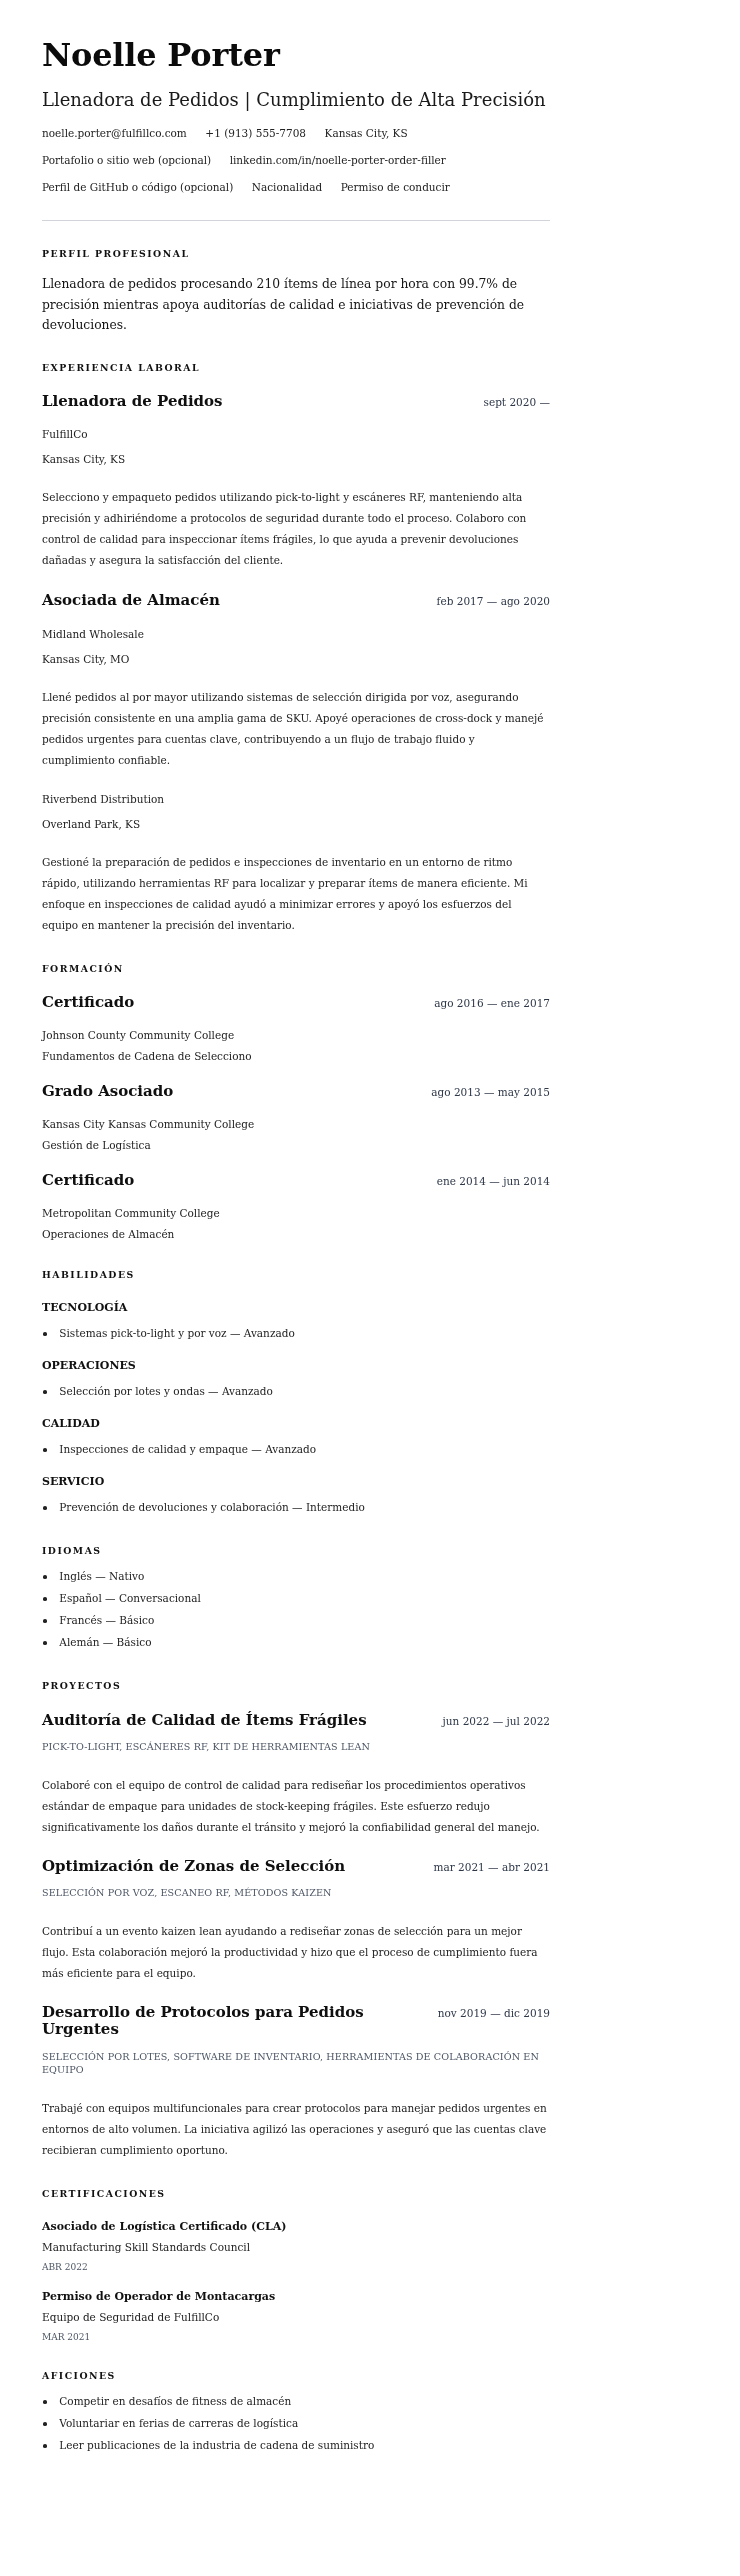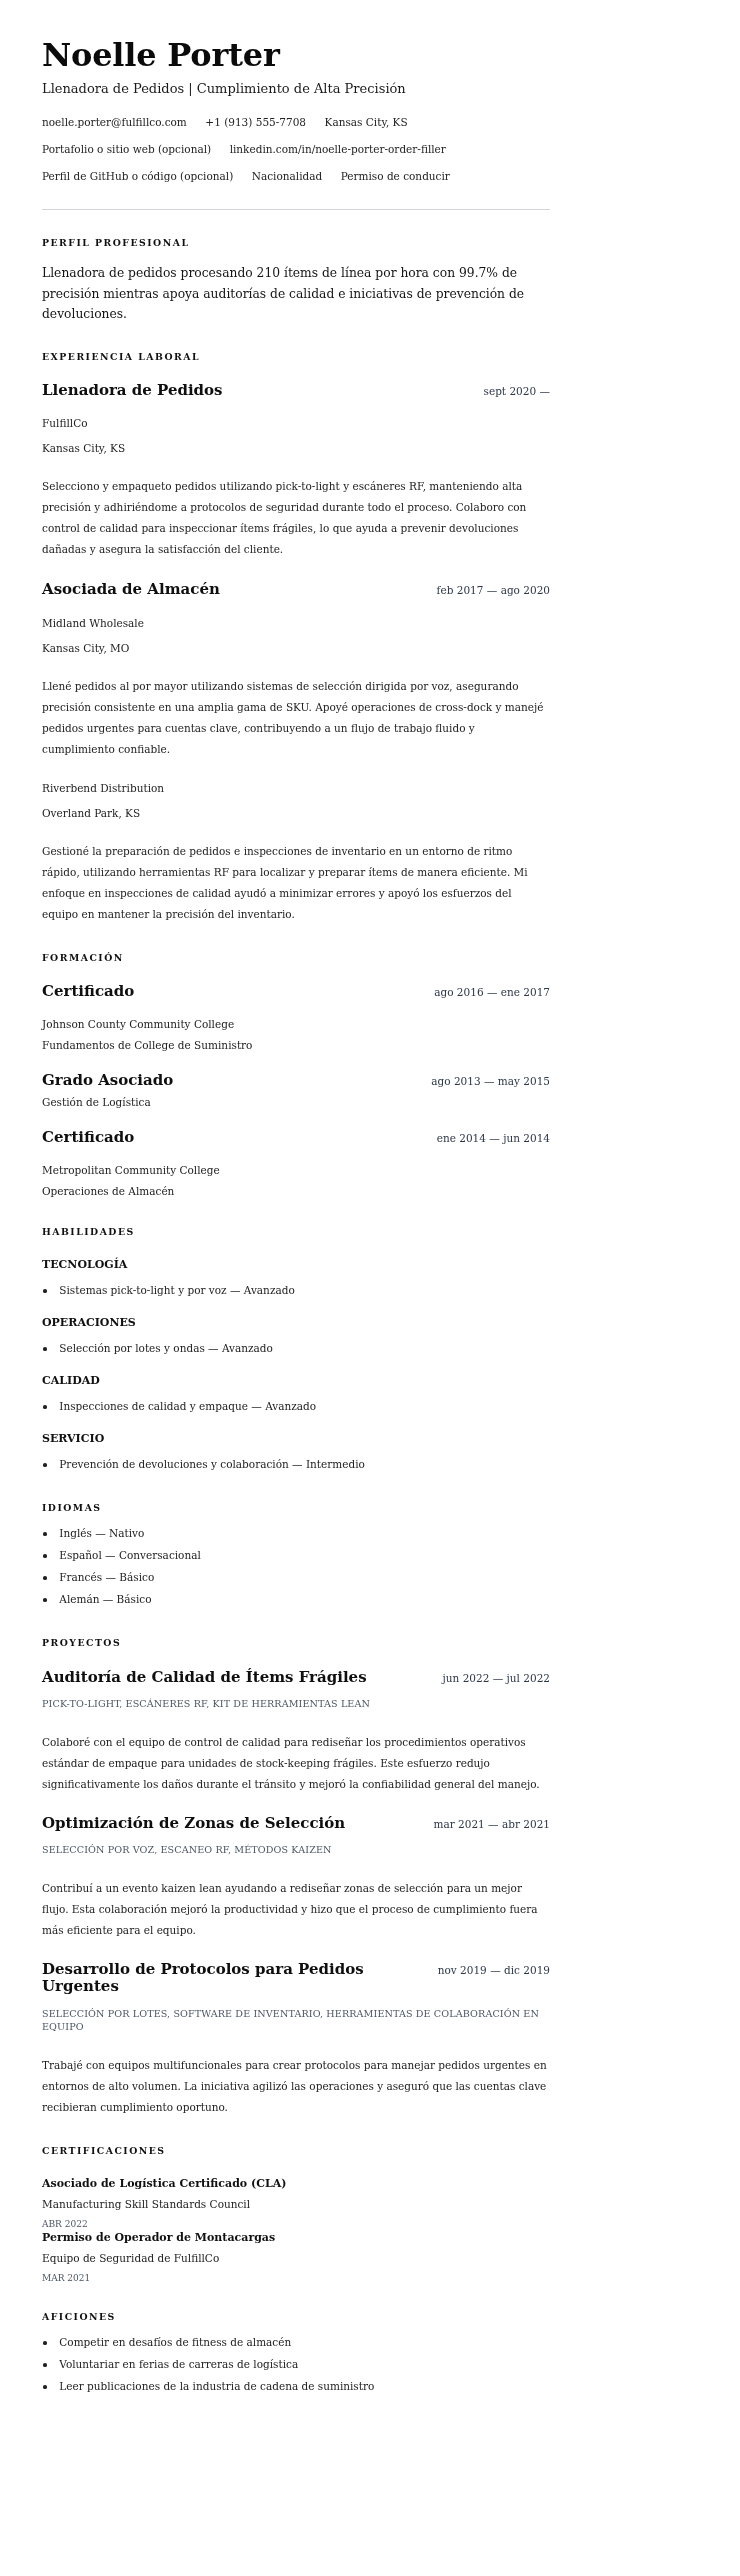--- a/index.html
+++ b/index.html
@@ -16,23 +16,23 @@
     }
     
     .name {
       font-size: 32px;
       font-weight: bold;
       line-height: 39px;
       color: #0b0b0b;
       letter-spacing: -0.2px;
     }
     .headline {
-      font-size: 13px;
+      font-size: 18px;
       line-height: 18.5px;
-      margin-top: 5px;
+      margin-top: 16px;
       color: #1a1a1a;
     }
     .contact-row {
       display: flex;
       flex-wrap: wrap;
       gap: 0 18.5px;
       font-size: 10.5px;
       line-height: 15px;
       color: #222222;
     }
@@ -145,21 +145,21 @@
       font-size: 9.6px;
       line-height: 13.6px;
       color: #4b5563;
       text-transform: uppercase;
       margin-top: 11px;
       letter-spacing: 0.1px;
     }
     .proj .entry-desc { margin-top: 21px; }
     
     .cert { margin-top: 18.5px; }
-    .cert + .cert { margin-top: 0; }
+    .cert + .cert { margin-top: 16px; }
     .cert-name {
       font-size: 11px;
       font-weight: bold;
       line-height: 16px;
       color: #111111;
     }
     .cert-issuer {
       font-size: 10.5px;
       line-height: 15px;
       color: #222222;
@@ -237,27 +237,28 @@
 
   <section class="section edu">
     <h2 class="section-title">Formación</h2>
     <div>
       <div class="entry">
         <div class="entry-head">
           <div class="entry-title">Certificado</div>
           <div class="entry-date">ago 2016 — ene 2017</div>
         </div>
         <div class="entry-org">Johnson County Community College</div>
-        <div class="entry-sub">Fundamentos de College de Suministro</div>
+        <div class="entry-sub">Fundamentos de Cadena de Selecciono</div>
       </div>
       <div class="entry">
         <div class="entry-head">
           <div class="entry-title">Grado Asociado</div>
           <div class="entry-date">ago 2013 — may 2015</div>
         </div>
+        <div class="entry-org">Kansas City Kansas Community College</div>
         <div class="entry-sub">Gestión de Logística</div>
       </div>
       <div class="entry">
         <div class="entry-head">
           <div class="entry-title">Certificado</div>
           <div class="entry-date">ene 2014 — jun 2014</div>
         </div>
         <div class="entry-org">Metropolitan Community College</div>
         <div class="entry-sub">Operaciones de Almacén</div>
       </div>

